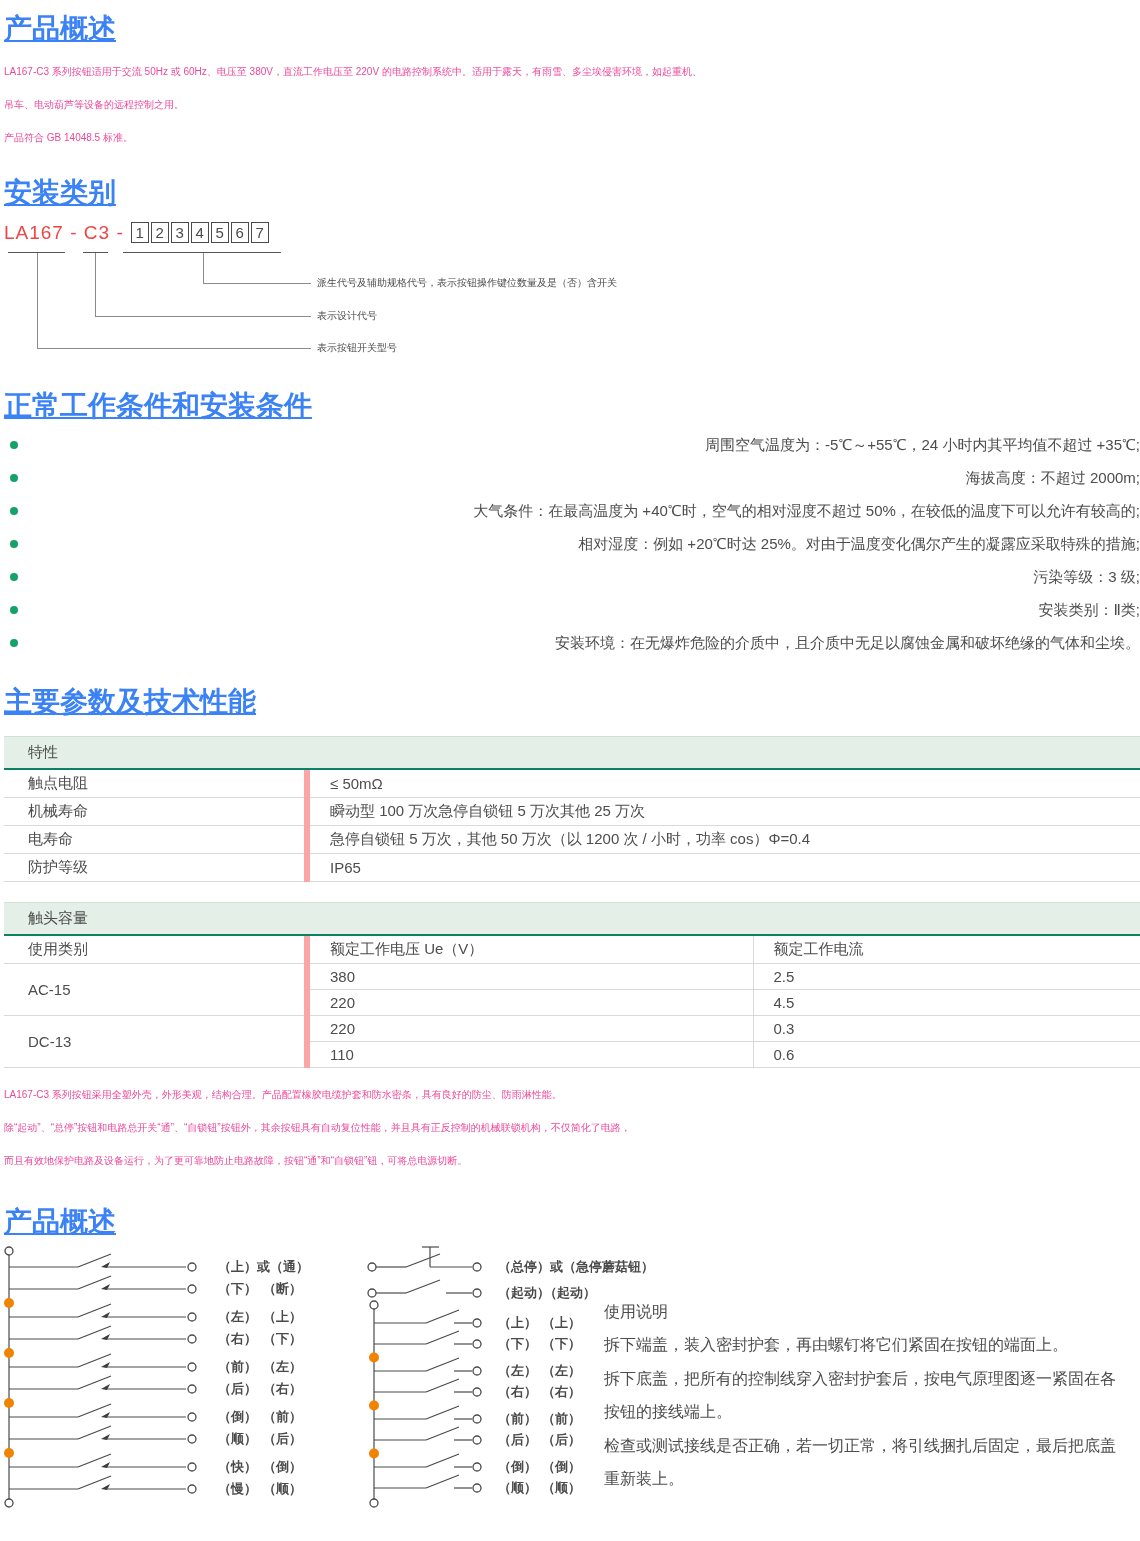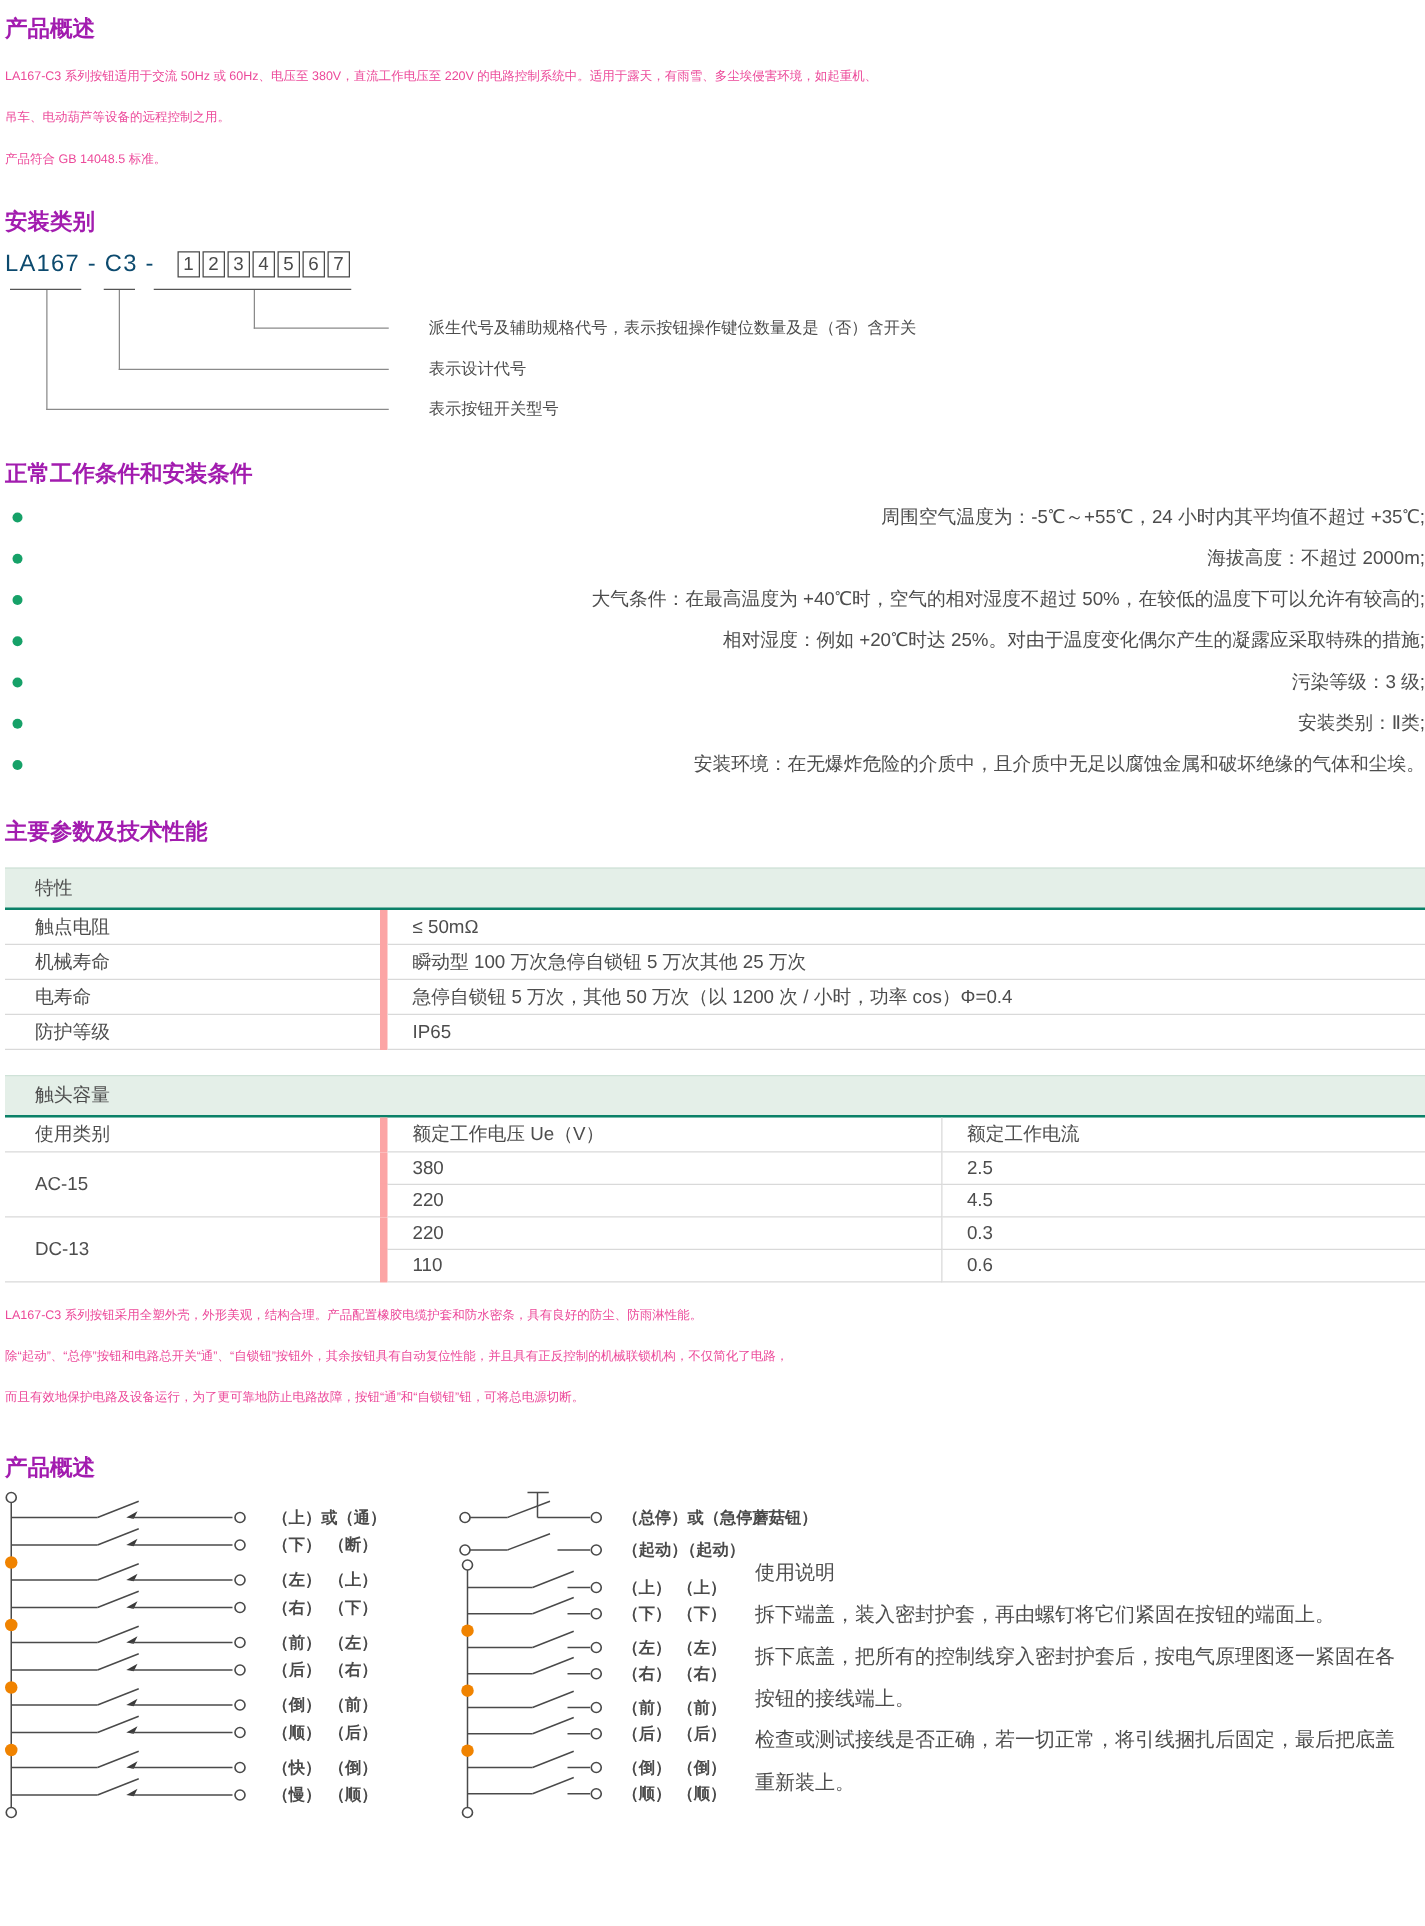--- a/index.html
+++ b/index.html
@@ -1,36 +1,36 @@
 <!DOCTYPE html>
 <html><head>
 <meta charset="utf-8">
 <style>
   html,body{margin:0;padding:0;background:#fff;}
   body{width:1140px;font-family:"Liberation Sans",sans-serif;color:#4d4d4d;}
   .page{padding:14px 0 0 4px;min-height:1527px;}
-  h1{font-size:18px;line-height:1.05;font-weight:bold;color:#a21caf;margin:0;}
+  h1{font-size:28px;line-height:1.05;font-weight:bold;color:#3b82f6;margin:0;text-decoration:underline;}
   .mt24{margin-top:24px}.mt33{margin-top:33px}.mt28{margin-top:28px}
   .mt40{margin-top:40px}.mt30{margin-top:30px}
   .para{margin-top:12px}
   .para.tight{margin-top:10px}
   .tline{font-size:10px;line-height:33px;white-space:nowrap;color:#ec4899;}
   
   .model-diagram{position:relative;height:150px;margin-top:0;}
   .model-line{position:absolute;left:0;top:14px;display:flex;align-items:center;}
-  .model-prefix{font-size:19px;color:#0c4a6e;letter-spacing:1px;margin-right:16px;}
+  .model-prefix{font-size:19px;color:#ef4444;letter-spacing:1px;margin-right:5px;}
   .digit-box{display:inline-block;width:16px;height:19px;border:1.5px solid #4a4a4a;
     font-size:15px;line-height:19px;text-align:center;color:#4a4a4a;margin-left:2px;}
   .uline{position:absolute;border-bottom:1.5px solid #555;height:0;top:44px;}
   .u1{left:4px;width:57px}.u2{left:79px;width:25px}.u3{left:119px;width:158px}
   .callout{position:absolute;top:45px;border-left:1px solid #8a8a8a;border-bottom:1px solid #8a8a8a;}
   .c1{left:199px;width:107px;height:30px}
   .c2{left:91px;width:215px;height:63px}
   .c3{left:33px;width:273px;height:95px}
-  .callout-label{position:absolute;left:313px;font-size:13px;line-height:20px;white-space:nowrap;color:#4d4d4d;margin-left:26px;}
+  .callout-label{position:absolute;left:313px;font-size:10px;line-height:20px;white-space:nowrap;color:#4d4d4d;}
   .cl1{top:65px}.cl2{top:98px}.cl3{top:130px}
   
   .bullets{margin-top:8px;text-align:right;}
   .bullet-item{position:relative;font-size:15px;line-height:33px;padding-left:24px;white-space:nowrap;}
   .dot{position:absolute;left:6px;top:13px;width:8px;height:8px;border-radius:50%;background:#16a168;}
   
   .band{margin-top:20px;background:#e4efe8;border-top:1px solid #cfe2d8;border-bottom:2px solid #0b8168;
     padding:6px 0 6px 24px;font-size:15px;color:#4d4d4d;}
   .band.b1{margin-top:19px;}
   table{width:100%;border-collapse:collapse;font-size:15px;color:#4d4d4d;table-layout:fixed;}

